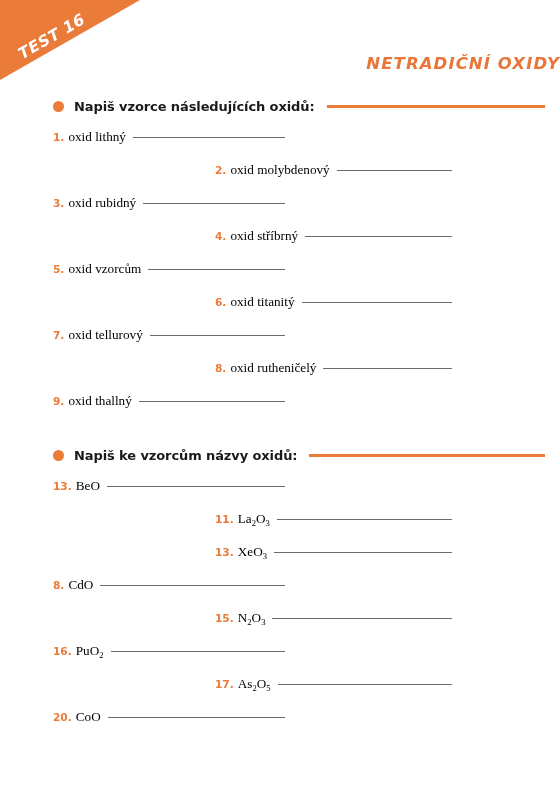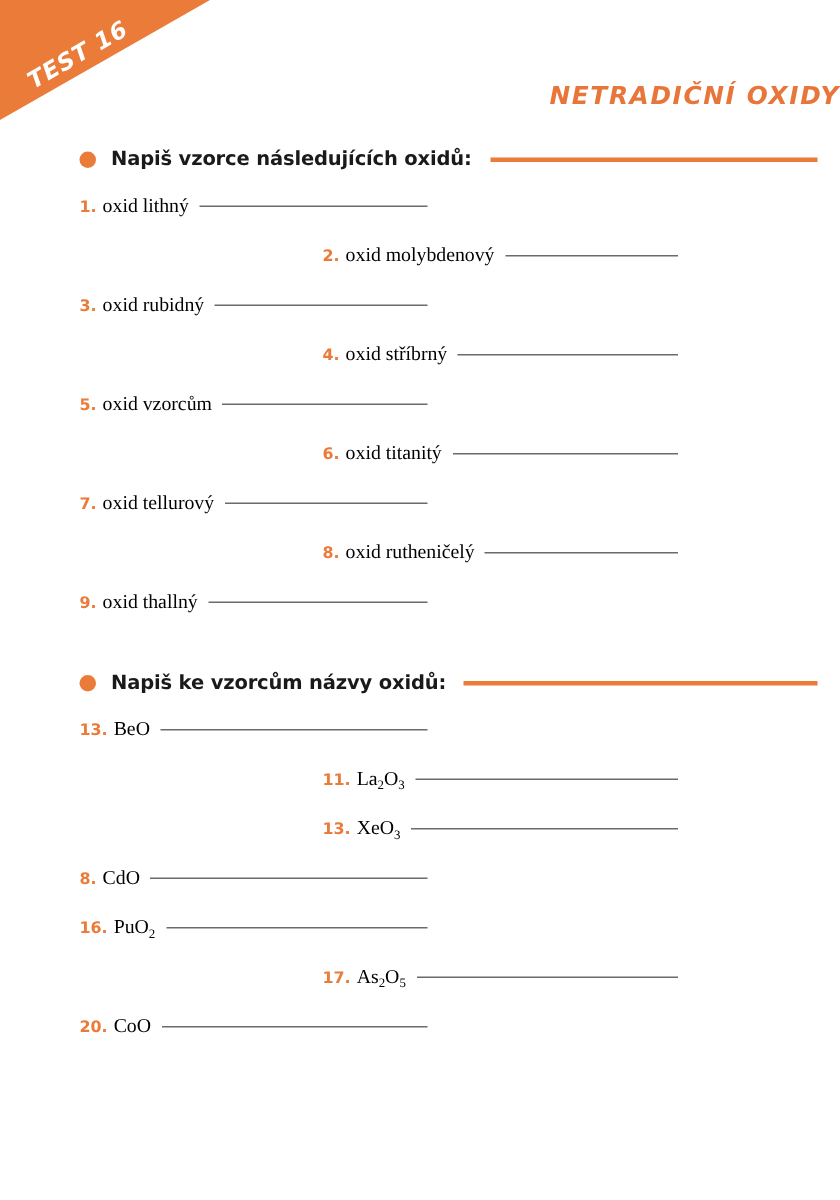--- a/index.html
+++ b/index.html
@@ -269,20 +269,25 @@
           <li class="q-item right">
             <span class="q-num">13.</span>
             <span class="q-text">XeO<sub>3</sub></span>
             <span class="answer-line"></span>
           </li>
           <li class="q-item left">
             <span class="q-num">8.</span>
             <span class="q-text">CdO</span>
             <span class="answer-line"></span>
           </li>
+          <li class="q-item right">
+            <span class="q-num">15.</span>
+            <span class="q-text">N<sub>2</sub>O<sub>3</sub></span>
+            <span class="answer-line"></span>
+          </li>
           <li class="q-item left">
             <span class="q-num">16.</span>
             <span class="q-text">PuO<sub>2</sub></span>
             <span class="answer-line"></span>
           </li>
           <li class="q-item right">
             <span class="q-num">17.</span>
             <span class="q-text">As<sub>2</sub>O<sub>5</sub></span>
             <span class="answer-line"></span>
           </li>

